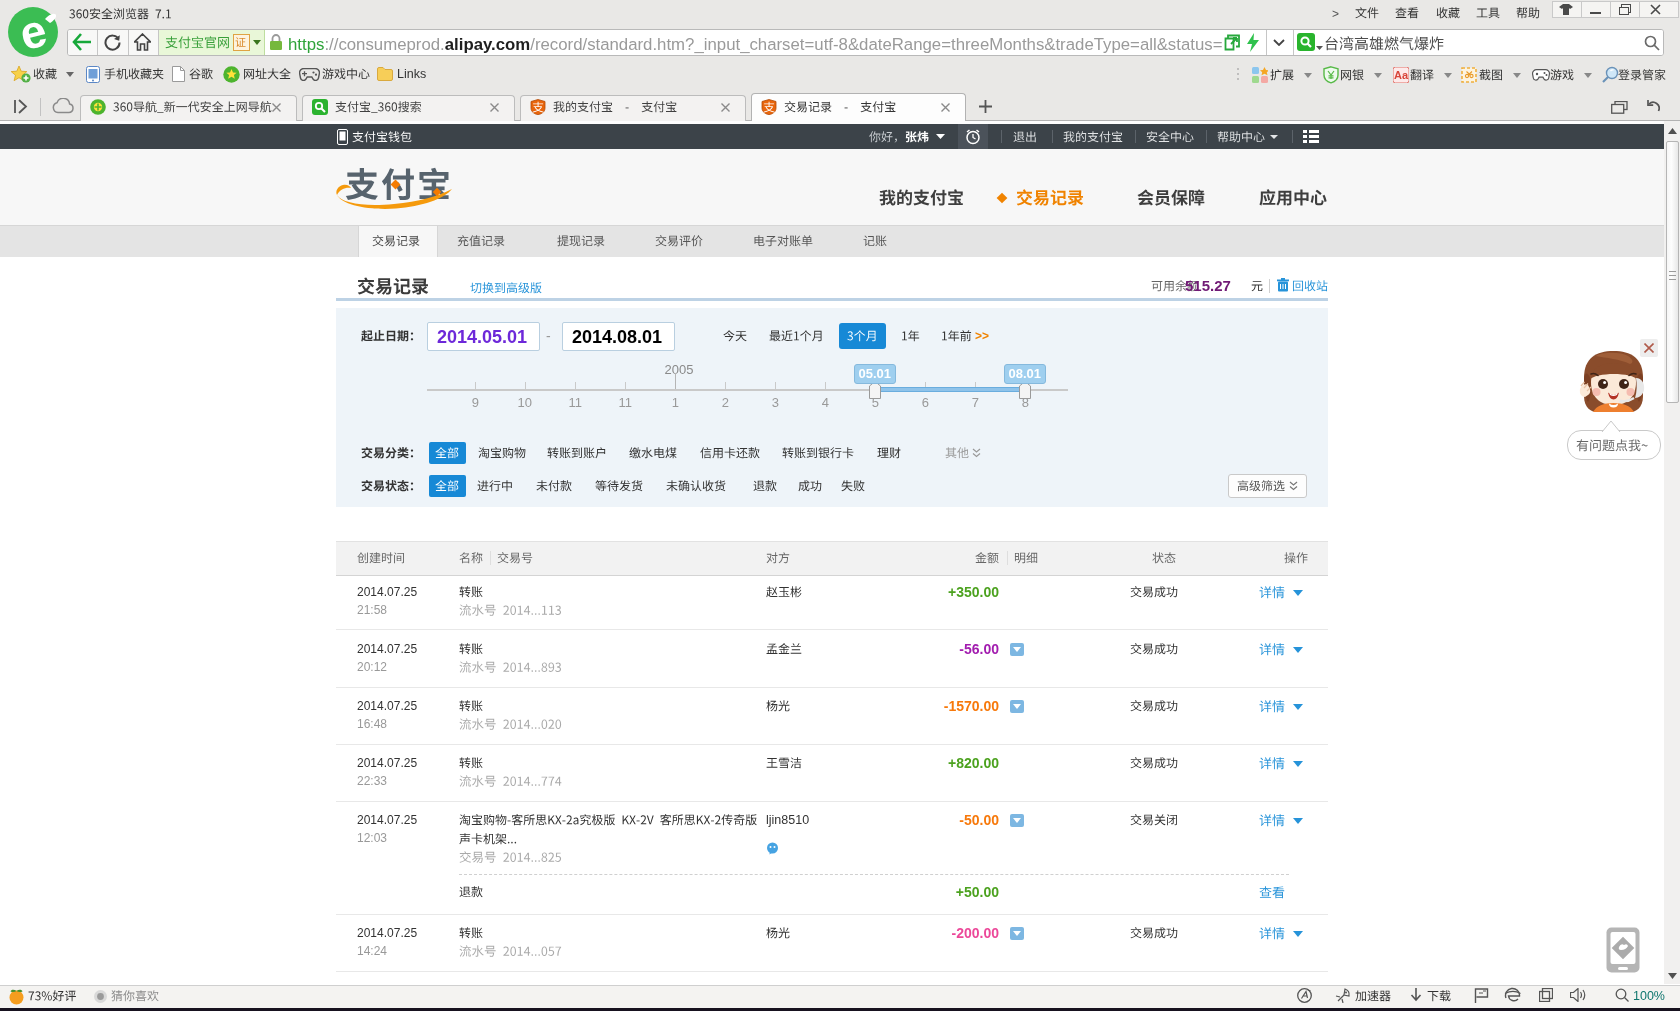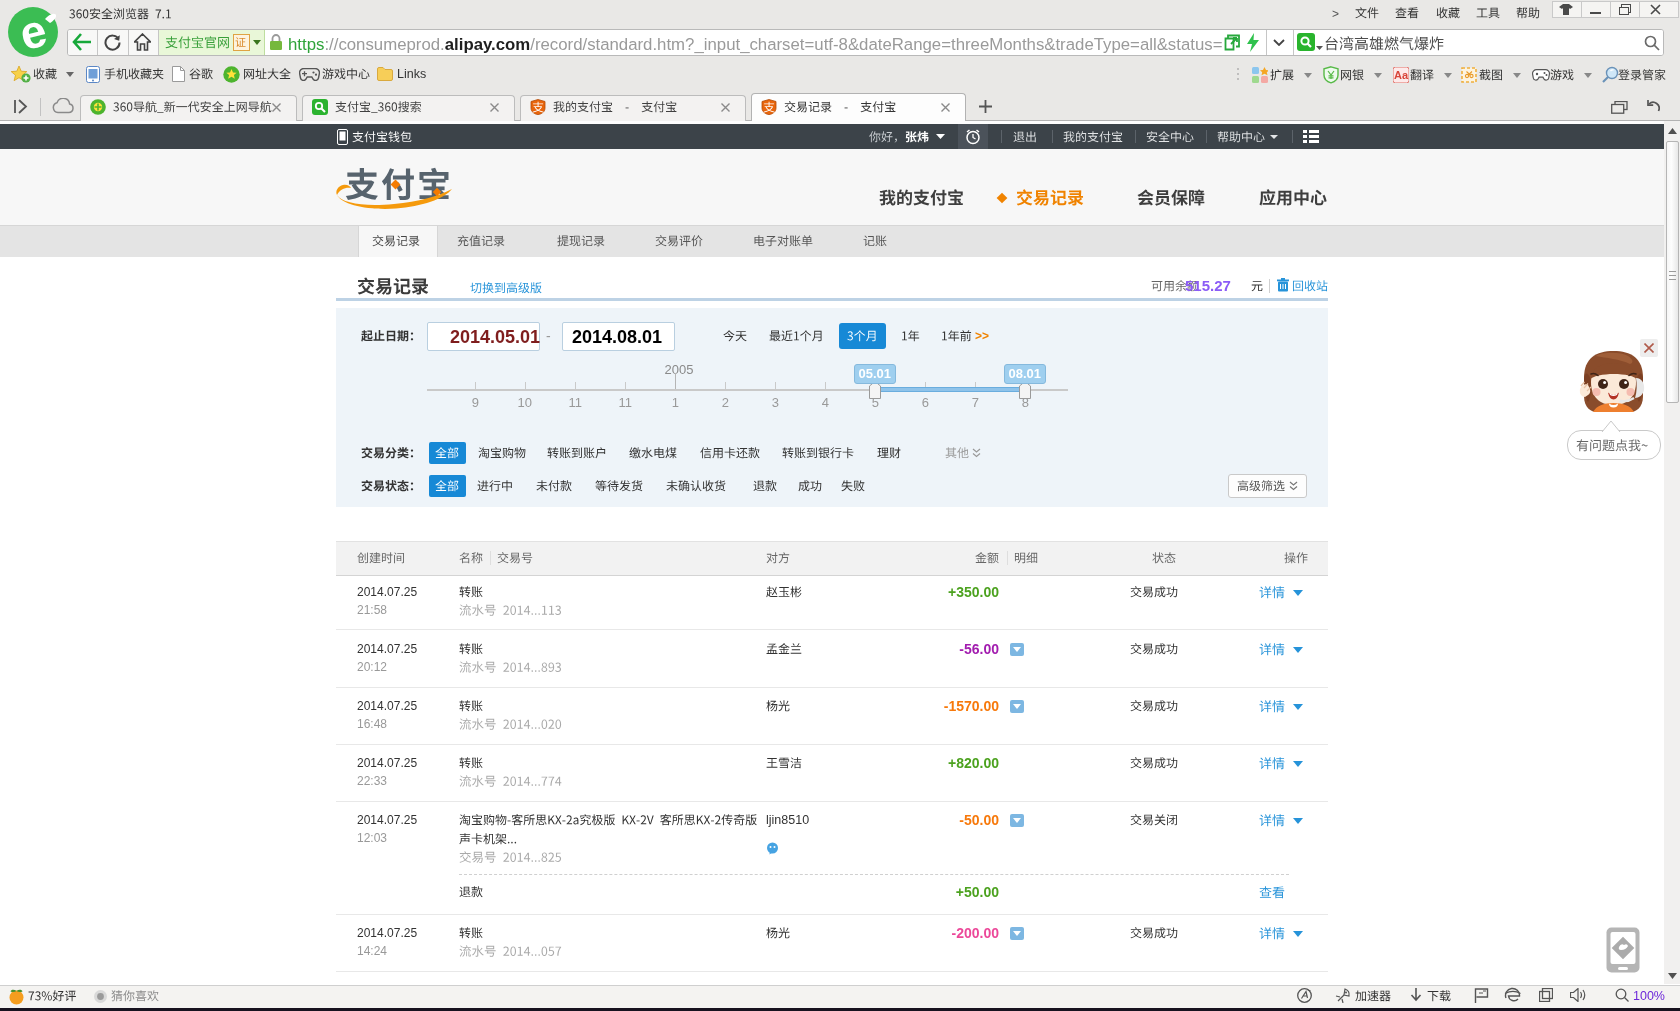--- a/index.html
+++ b/index.html
@@ -763,21 +763,21 @@
       <use href="#g9ad8r" transform="translate(36.0 11.3) scale(0.012 -0.012)"></use>
       <use href="#g7ea7r" transform="translate(48.0 11.3) scale(0.012 -0.012)"></use>
       <use href="#g7248r" transform="translate(60.0 11.3) scale(0.012 -0.012)"></use>
     </svg></div>
 <div style="position:absolute;left:1151px;top:279.2px;line-height:0"><svg width="48" height="18" style="overflow:visible" fill="#666">
       <use href="#g53efr" transform="translate(0.0 11.3) scale(0.012 -0.012)"></use>
       <use href="#g7528r" transform="translate(12.0 11.3) scale(0.012 -0.012)"></use>
       <use href="#g4f59r" transform="translate(24.0 11.3) scale(0.012 -0.012)"></use>
       <use href="#g989dr" transform="translate(36.0 11.3) scale(0.012 -0.012)"></use>
     </svg></div>
-<div style="position:absolute;left:1185px;top:274.8px;font:700 15px 'Liberation Sans',sans-serif;color:#8b5cf6;white-space:pre;line-height:22.5px">515.27</div>
+<div style="position:absolute;left:1185px;top:274.8px;font:700 15px 'Liberation Sans',sans-serif;color:#701a75;white-space:pre;line-height:22.5px">515.27</div>
 <div style="position:absolute;left:1251px;top:279.2px;line-height:0"><svg width="12" height="18" style="overflow:visible" fill="#333">
       <use href="#g5143r" transform="translate(0.0 11.3) scale(0.012 -0.012)"></use>
     </svg></div>
 <div style="position:absolute;left:1269px;top:279px;width:1px;height:14px;background:#d0d0d0"></div>
 <svg style="position:absolute;left:1277px;top:278px" width="12" height="14" viewBox="0 0 12 14">
     <rect x="1" y="3.5" width="10" height="10" rx="1" fill="#2693d9"></rect>
     <rect x="0" y="1.5" width="12" height="1.8" fill="#2693d9"></rect>
     <rect x="4" y="0" width="4" height="2" fill="#2693d9"></rect>
     <path d="M3.5 6 v5 M6 6 v5 M8.5 6 v5" stroke="#fff" stroke-width="1"></path>
   </svg>
@@ -789,21 +789,21 @@
 <div style="position:absolute;left:336px;top:298px;width:992px;height:3px;background:#bdd2e5"></div>
 <div style="position:absolute;left:336px;top:308px;width:992px;height:199px;background:#eef4f9"></div>
 <div style="position:absolute;left:361px;top:329.2px;line-height:0"><svg width="60" height="18" style="overflow:visible" fill="#333">
       <use href="#g8d77b" transform="translate(0.0 11.3) scale(0.012 -0.012)"></use>
       <use href="#g6b62b" transform="translate(12.0 11.3) scale(0.012 -0.012)"></use>
       <use href="#g65e5b" transform="translate(24.0 11.3) scale(0.012 -0.012)"></use>
       <use href="#g671fb" transform="translate(36.0 11.3) scale(0.012 -0.012)"></use>
       <use href="#gff1ab" transform="translate(48.0 11.3) scale(0.012 -0.012)"></use>
     </svg></div>
 <div style="position:absolute;left:427px;top:322px;width:113px;height:29px;background:#fff;border:1px solid #b9cfe0;box-sizing:border-box;border-radius:2px"></div>
-<div style="position:absolute;left:450px;top:323.5px;font:700 18px 'Liberation Sans',sans-serif;color:#7f1d1d;white-space:pre;line-height:27px">2014.05.01</div>
+<div style="position:absolute;left:437px;top:323.5px;font:700 18px 'Liberation Sans',sans-serif;color:#6d28d9;white-space:pre;line-height:27px">2014.05.01</div>
 <div style="position:absolute;left:546px;top:325.5px;font:400 14px 'Liberation Sans',sans-serif;color:#999;white-space:pre;line-height:21px">-</div>
 <div style="position:absolute;left:562px;top:322px;width:113px;height:29px;background:#fff;border:1px solid #b9cfe0;box-sizing:border-box;border-radius:2px"></div>
 <div style="position:absolute;left:572px;top:323.5px;font:700 18px 'Liberation Sans',sans-serif;color:#000;white-space:pre;line-height:27px">2014.08.01</div>
 <div style="position:absolute;left:723px;top:329.2px;line-height:0"><svg width="24" height="18" style="overflow:visible" fill="#333">
       <use href="#g4ecar" transform="translate(0.0 11.3) scale(0.012 -0.012)"></use>
       <use href="#g5929r" transform="translate(12.0 11.3) scale(0.012 -0.012)"></use>
     </svg></div>
 <div style="position:absolute;left:769px;top:329.2px;line-height:0"><svg width="55" height="18" style="overflow:visible" fill="#333">
       <use href="#g6700r" transform="translate(0.0 11.3) scale(0.012 -0.012)"></use>
       <use href="#g8fd1r" transform="translate(12.0 11.3) scale(0.012 -0.012)"></use>
@@ -1443,12 +1443,12 @@
     <rect x="0.5" y="3.5" width="10" height="10" fill="none" stroke="#555" stroke-width="1.3"></rect>
   </svg>
 <svg style="position:absolute;left:1570px;top:988px" width="16" height="14" viewBox="0 0 16 14">
     <path d="M0.5 4.5 h3 L8 0.5 v13 L3.5 9.5 h-3 z" fill="none" stroke="#555" stroke-width="1.2"></path>
     <path d="M10.5 4 q2 3 0 6 M13 2 q3.5 5 0 10" stroke="#555" stroke-width="1.2" fill="none"></path>
   </svg>
 <svg style="position:absolute;left:1615px;top:988px" width="14" height="14">
     <circle cx="6" cy="6" r="4.8" fill="none" stroke="#555" stroke-width="1.3"></circle>
     <path d="M9.5 9.5 L13.5 13.5" stroke="#555" stroke-width="1.3"></path>
   </svg>
-<div style="position:absolute;left:1633px;top:986.6px;font:400 12.5px 'Liberation Sans',sans-serif;color:#6d28d9;white-space:pre;line-height:18.8px">100%</div>
+<div style="position:absolute;left:1633px;top:986.6px;font:400 12.5px 'Liberation Sans',sans-serif;color:#0f766e;white-space:pre;line-height:18.8px">100%</div>
 </body></html>

